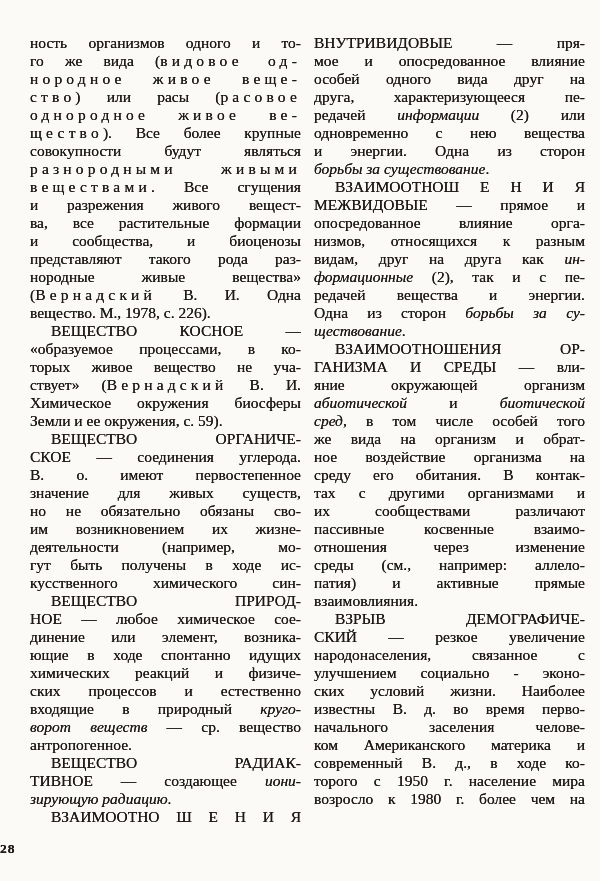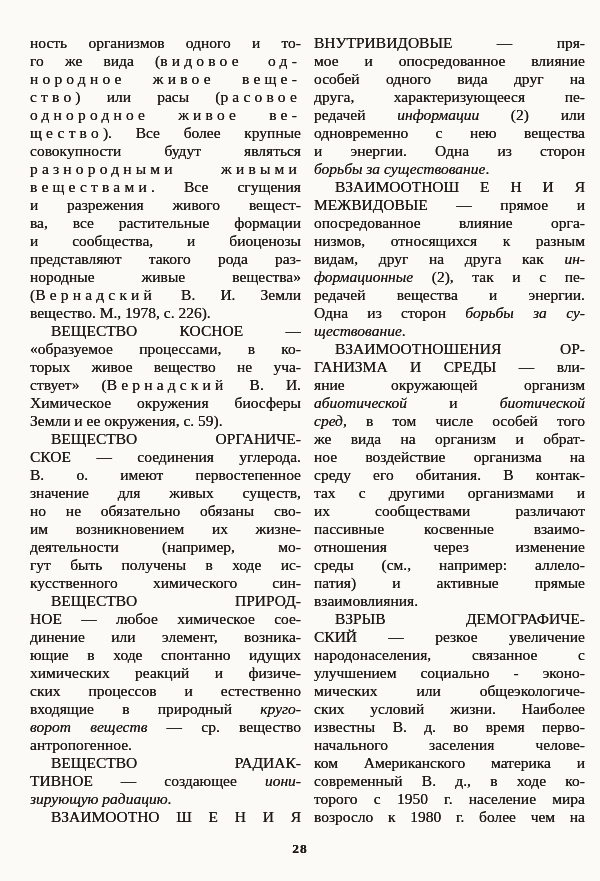--- a/index.html
+++ b/index.html
@@ -48,21 +48,21 @@
     overflow: hidden;
   }
   .line.last { text-align-last: left; }
   .it { font-style: italic; }
   .spc { letter-spacing: 0.27em; }
   .footer {
     position: absolute;
     left: 0;
     right: 0;
     top: 841px;
-    text-align: center;
+    text-align: left;
     font-size: 13.5px;
     font-weight: bold;
     letter-spacing: 1px;
     text-shadow: 0 0 0.45px currentColor;
   }
 </style>
 </head>
 <body>
 
 <div class="page">
@@ -76,21 +76,21 @@
           <div class="line"><span class="spc">однородное живое ве-</span></div>
           <div class="line"><span class="spc">щество</span><span>). Все более крупные</span></div>
           <div class="line"><span>совокупности будут являться</span></div>
           <div class="line"><span class="spc">разнородными живыми</span></div>
           <div class="line"><span class="spc">веществами</span><span>. Все сгущения</span></div>
           <div class="line"><span>и разрежения живого вещест-</span></div>
           <div class="line"><span>ва, все растительные формации</span></div>
           <div class="line"><span>и сообщества, и биоценозы</span></div>
           <div class="line"><span>представляют такого рода раз-</span></div>
           <div class="line"><span>нородные живые вещества»</span></div>
-          <div class="line"><span>(</span><span class="spc">Вернадский</span><span> В. И. Земли</span></div>
+          <div class="line"><span>(</span><span class="spc">Вернадский</span><span> В. И. Одна</span></div>
           <div class="line last"><span>вещество. М., 1978, с. 226).</span></div>
         </div>
         <div class="para indent">
           <div class="line"><span>ВЕЩЕСТВО КОСНОЕ —</span></div>
           <div class="line"><span>«образуемое процессами, в ко-</span></div>
           <div class="line"><span>торых живое вещество не уча-</span></div>
           <div class="line"><span>ствует» (</span><span class="spc">Вернадский</span><span> В. И.</span></div>
           <div class="line"><span>Химическое окружения биосферы</span></div>
           <div class="line last"><span>Земли и ее окружения, с. 59).</span></div>
         </div>
@@ -162,21 +162,20 @@
           <div class="line"><span>отношения через изменение</span></div>
           <div class="line"><span>среды (см., например: аллело-</span></div>
           <div class="line"><span>патия) и активные прямые</span></div>
           <div class="line last"><span>взаимовлияния.</span></div>
         </div>
         <div class="para indent">
           <div class="line"><span>ВЗРЫВ ДЕМОГРАФИЧЕ-</span></div>
           <div class="line"><span>СКИЙ — резкое увеличение</span></div>
           <div class="line"><span>народонаселения, связанное с</span></div>
           <div class="line"><span>улучшением социально - эконо-</span></div>
-          <div class="line"><span>мических или общеэкологиче-</span></div>
           <div class="line"><span>ских условий жизни. Наиболее</span></div>
           <div class="line"><span>известны В. д. во время перво-</span></div>
           <div class="line"><span>начального заселения челове-</span></div>
           <div class="line"><span>ком Американского материка и</span></div>
           <div class="line"><span>современный В. д., в ходе ко-</span></div>
           <div class="line"><span>торого с 1950 г. население мира</span></div>
           <div class="line"><span>возросло к 1980 г. более чем на</span></div>
         </div>
       </div>
   </div>

